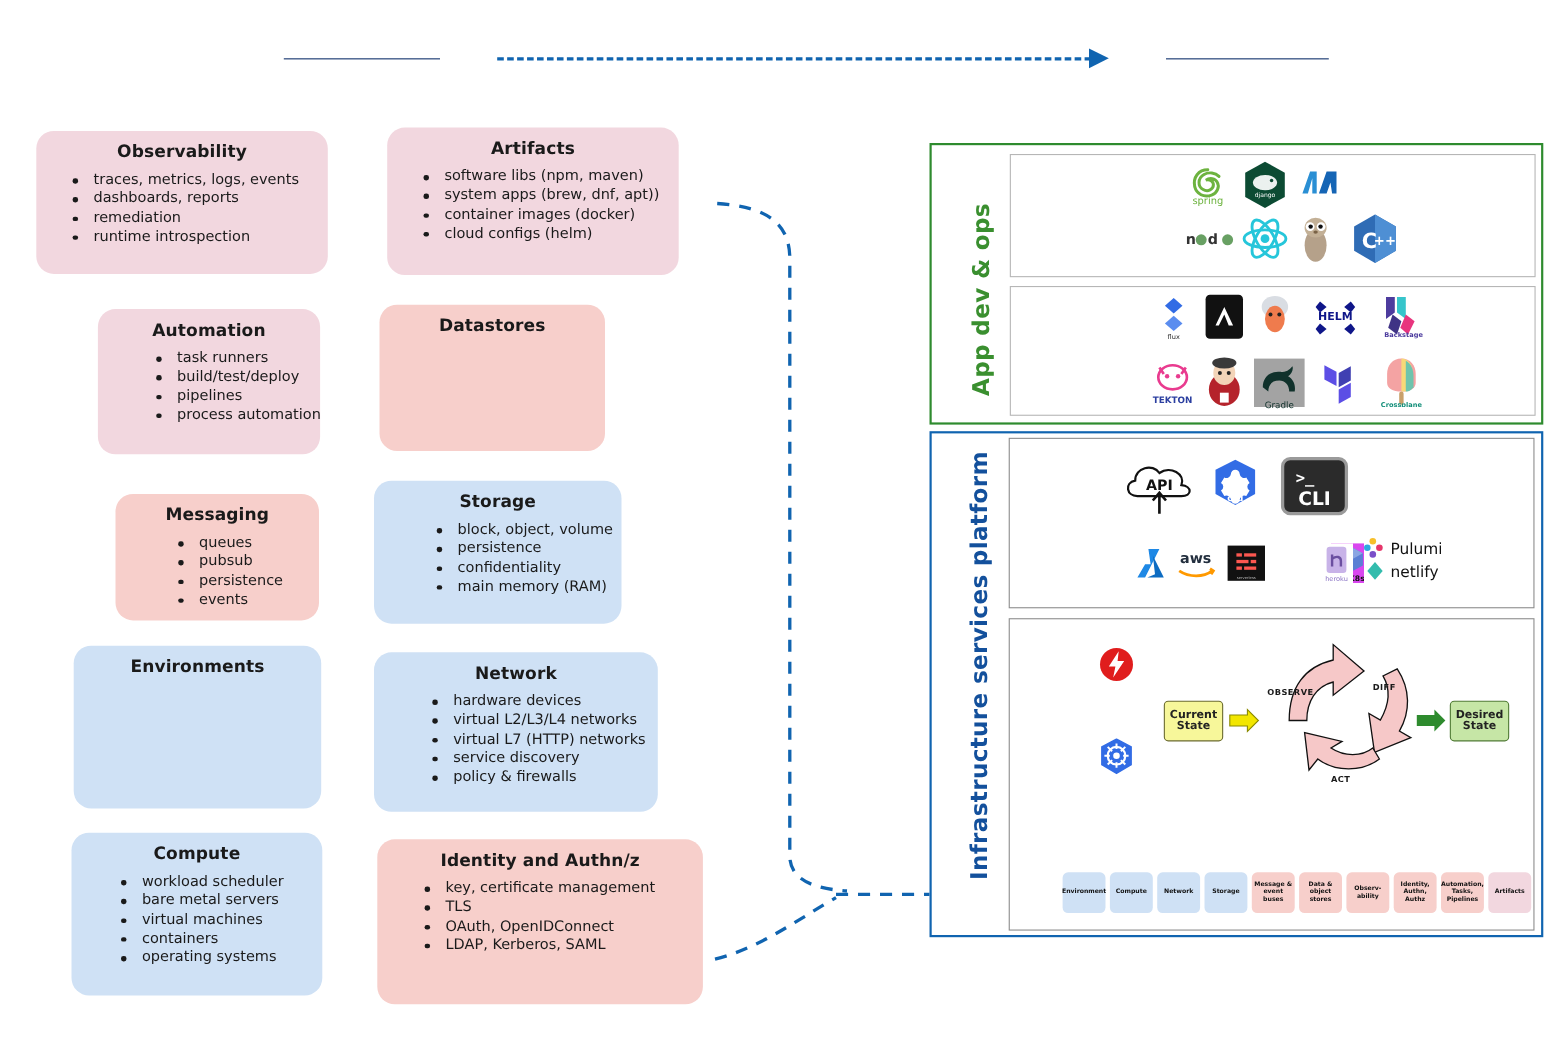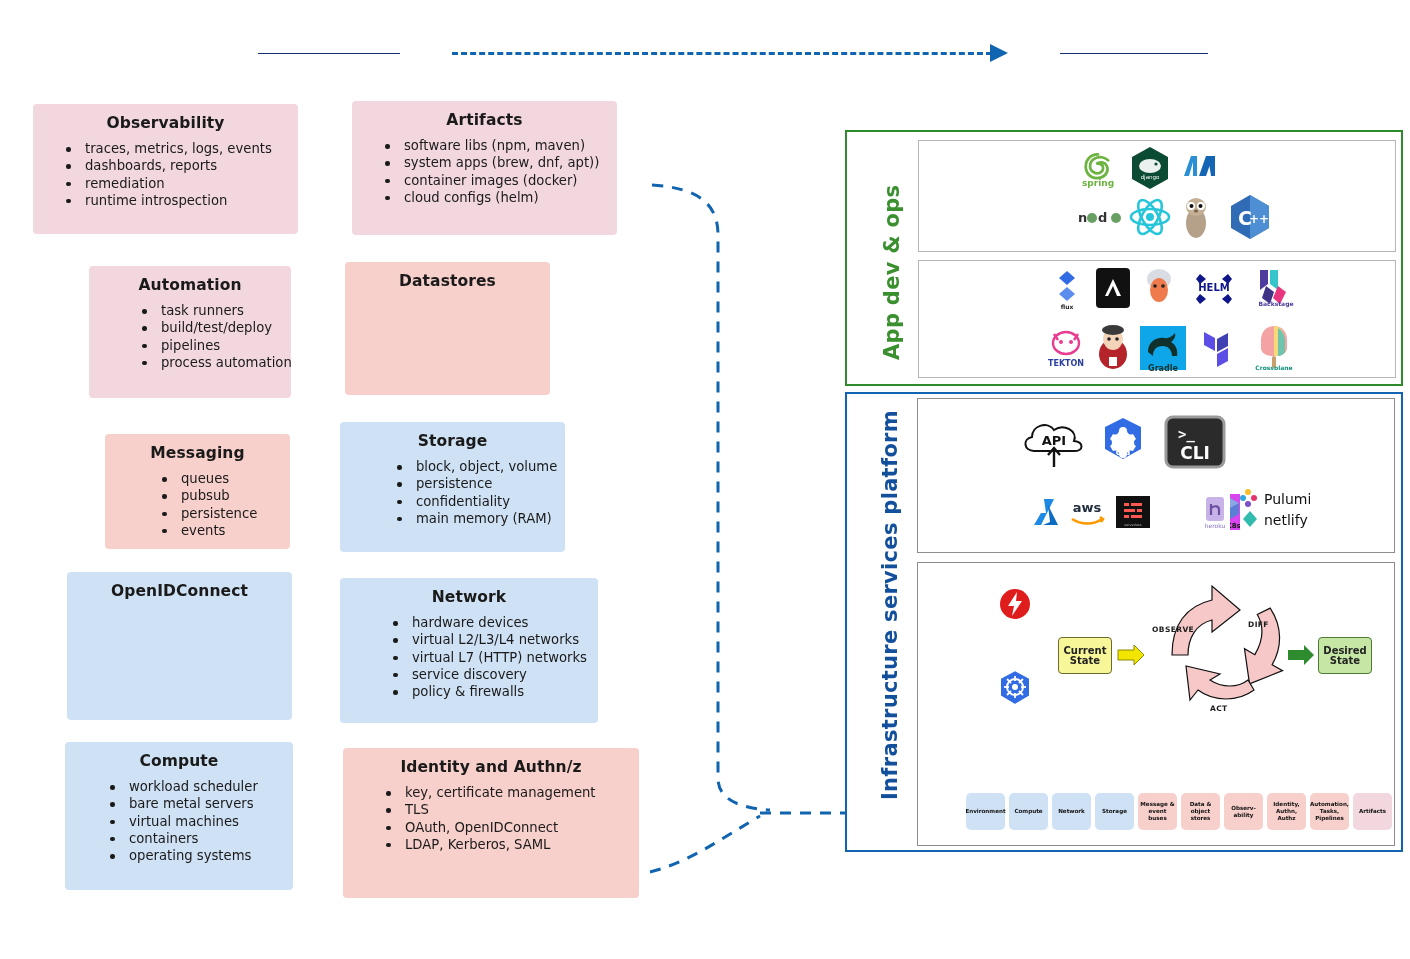--- a/index.html
+++ b/index.html
@@ -1,20 +1,20 @@
 <!DOCTYPE html>
 <html><head>
 <meta charset="utf-8">
 <style>
   html,body{margin:0;padding:0;background:#ffffff;}
   body{width:1410px;height:959px;position:relative;overflow:hidden;
        font-family:"DejaVu Sans","Liberation Sans",sans-serif;color:#1a1a1a;}
 
   
-  .card{position:absolute;border-radius:4px;box-sizing:border-box;padding:10px 14px 12px;}
+  .card{position:absolute;border-radius:16px;box-sizing:border-box;padding:10px 14px 12px;margin-top:15px;}
   .card.pink-light{background:#f2d7df;}
   .card.pink-warm{background:#f7cfcb;}
   .card.blue{background:#cfe1f5;}
   .card h3{margin:0 0 8px;text-align:center;font-size:15.5px;font-weight:bold;letter-spacing:.1px;}
   .card ul{margin:0;padding:0 0 0 38px;list-style:none;}
   .card li{position:relative;font-size:13.2px;line-height:17.3px;white-space:nowrap;}
   .card li::before{content:"";position:absolute;left:-19px;top:7px;width:4.5px;height:4.5px;
                    border-radius:50%;background:#1a1a1a;}
 
   
@@ -29,21 +29,21 @@
   .panel.green{border:2.2px solid #2e8b2e;}
   .panel.blue{border:2.2px solid #1064b0;}
   .vlabel{position:absolute;writing-mode:vertical-rl;transform:rotate(180deg);
           font-size:21px;font-weight:600;letter-spacing:.3px;white-space:nowrap;}
   .vlabel.green{color:#3a8f2f;}
   .vlabel.blue{color:#13509c;}
   .subbox{position:absolute;box-sizing:border-box;border:1.4px solid #b6b6b6;background:#fff;}
   .subbox.dark{border:1.8px solid #8d8d8d;}
   .logo{display:flex;align-items:center;justify-content:center;position:relative;}
   .logo .cap{position:absolute;bottom:-2px;left:0;right:0;text-align:center;
-             font-size:6px;font-weight:bold;line-height:7px;}
+             font-size:6px;font-weight:normal;line-height:7px;}
 
   
   .statebox{position:absolute;box-sizing:border-box;border:1.4px solid #6b6b2e;
             border-radius:4px;display:flex;align-items:center;justify-content:center;
             text-align:center;font-size:10px;font-weight:bold;line-height:10px;color:#222;}
   .statebox.cur{background:#f7f79a;}
   .statebox.des{background:#c6e6a6;border-color:#4f7a33;}
   .loopword{position:absolute;font-size:7.5px;font-weight:bold;color:#1a1a1a;letter-spacing:.4px;}
 
   
@@ -113,21 +113,21 @@
   <h3>Storage</h3>
   <ul style="padding-left:62px;">
     <li>block, object, volume</li>
     <li>persistence</li>
     <li>confidentiality</li>
     <li>main memory (RAM)</li>
   </ul>
 </div>
 
 <div class="card blue" style="left:67px;top:572px;width:225px;height:148px;">
-  <h3>OpenIDConnect</h3>
+  <h3>Environments</h3>
 </div>
 
 <div class="card blue" style="left:340px;top:578px;width:258px;height:145px;">
   <h3>Network</h3>
   <ul style="padding-left:58px;">
     <li>hardware devices</li>
     <li>virtual L2/L3/L4 networks</li>
     <li>virtual L7 (HTTP) networks</li>
     <li>service discovery</li>
     <li>policy &amp; firewalls</li>
@@ -281,21 +281,21 @@
 <div class="logo" style="left:1094px;top:324px;position:absolute;width:38px;height:46px;">
   <svg width="38" height="46" viewBox="0 0 38 46">
       <ellipse cx="19" cy="30" rx="14" ry="15" fill="#b5232b"></ellipse>
       <ellipse cx="19" cy="15" rx="10" ry="11" fill="#f3d4b8"></ellipse>
       <ellipse cx="19" cy="6" rx="11" ry="5" fill="#3a3a3a"></ellipse>
       <circle cx="15" cy="15" r="1.8" fill="#222"></circle>
       <circle cx="23" cy="15" r="1.8" fill="#222"></circle>
       <rect x="15" y="33" width="8" height="9" fill="#fff"></rect>
     </svg>
 </div>
-<div class="logo" style="left:1140px;top:326px;position:absolute;width:46px;height:44px;background:#0ea5e9;align-items:flex-end;">
+<div class="logo" style="left:1140px;top:326px;position:absolute;width:46px;height:44px;background:#a3a3a3;align-items:flex-end;">
   <svg width="46" height="44" viewBox="0 0 46 44">
       <path d="M8 26 C8 16 16 11 24 12 C30 13 33 9 35 7 C36 10 34 14 31 16 C36 19 38 24 37 30 L32 30 C32 24 28 20 23 20 C16 20 13 24 13 30 Z" fill="#10312b"></path>
     </svg>
   <span class="cap" style="color:#10312b;font-size:8px;">Gradle</span>
 </div>
 <div class="logo" style="left:1198px;top:324px;position:absolute;width:36px;height:46px;">
   <svg width="36" height="46" viewBox="0 0 36 46">
       <path d="M6 8 l11 6 0 13 -11 -6z" fill="#5c4ee5"></path>
       <path d="M19 15 l11 -6 0 13 -11 6z" fill="#4040b2"></path>
       <path d="M19 30 l11 -6 0 13 -11 6z" fill="#5c4ee5"></path>

